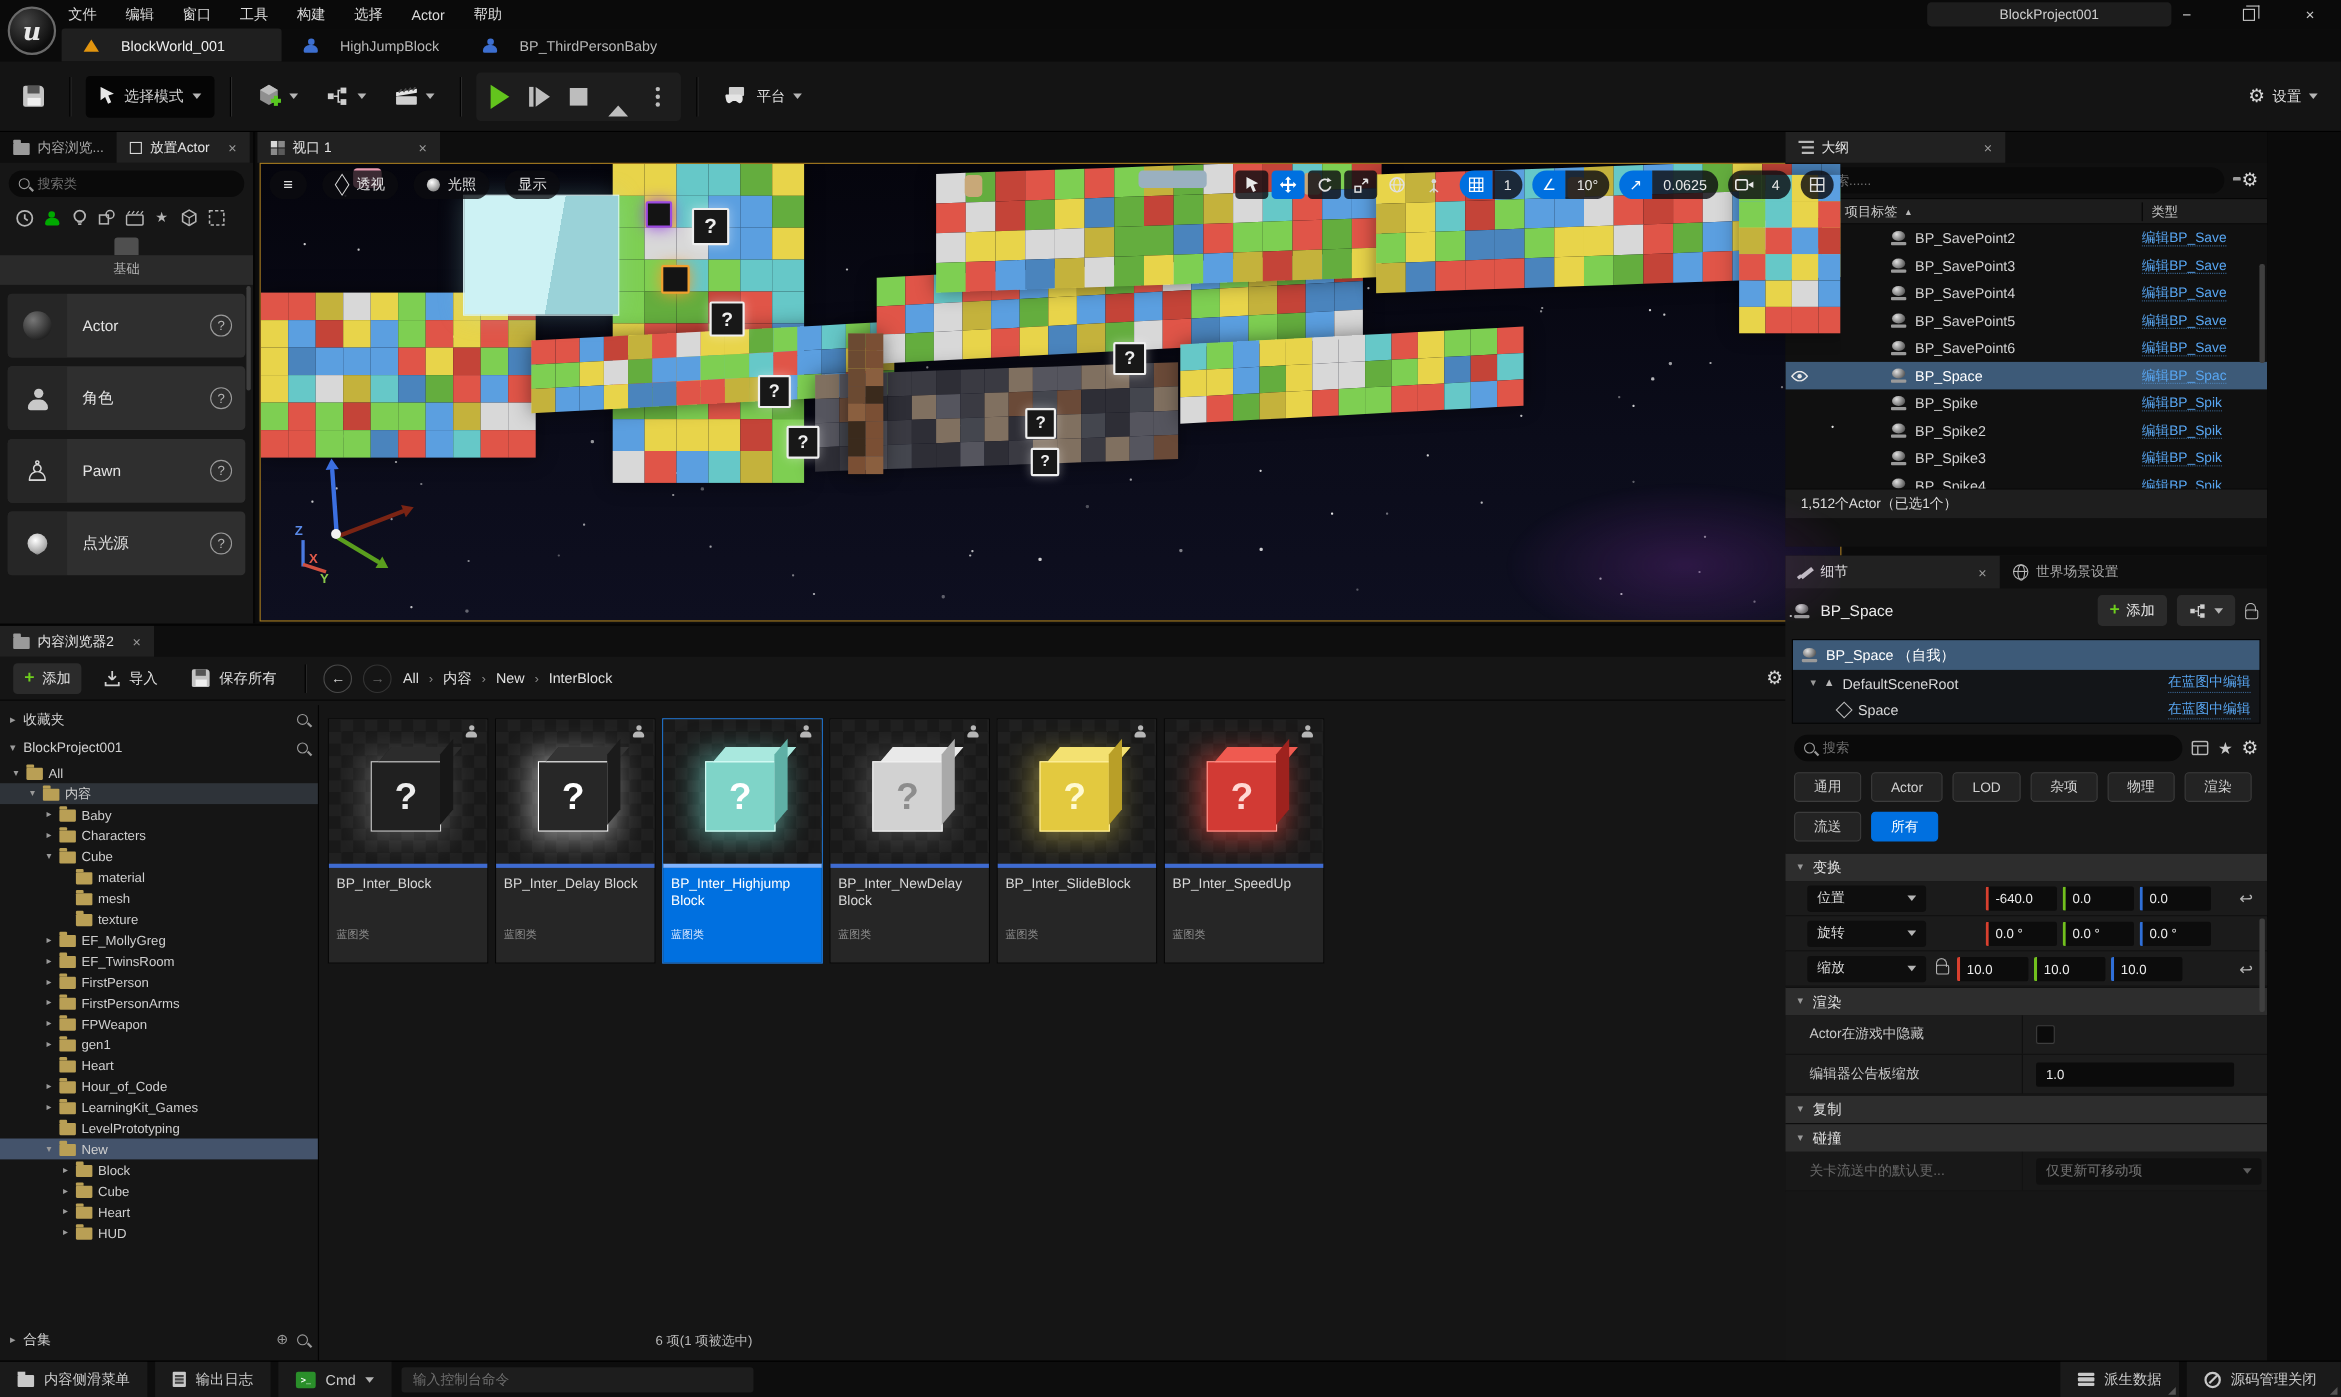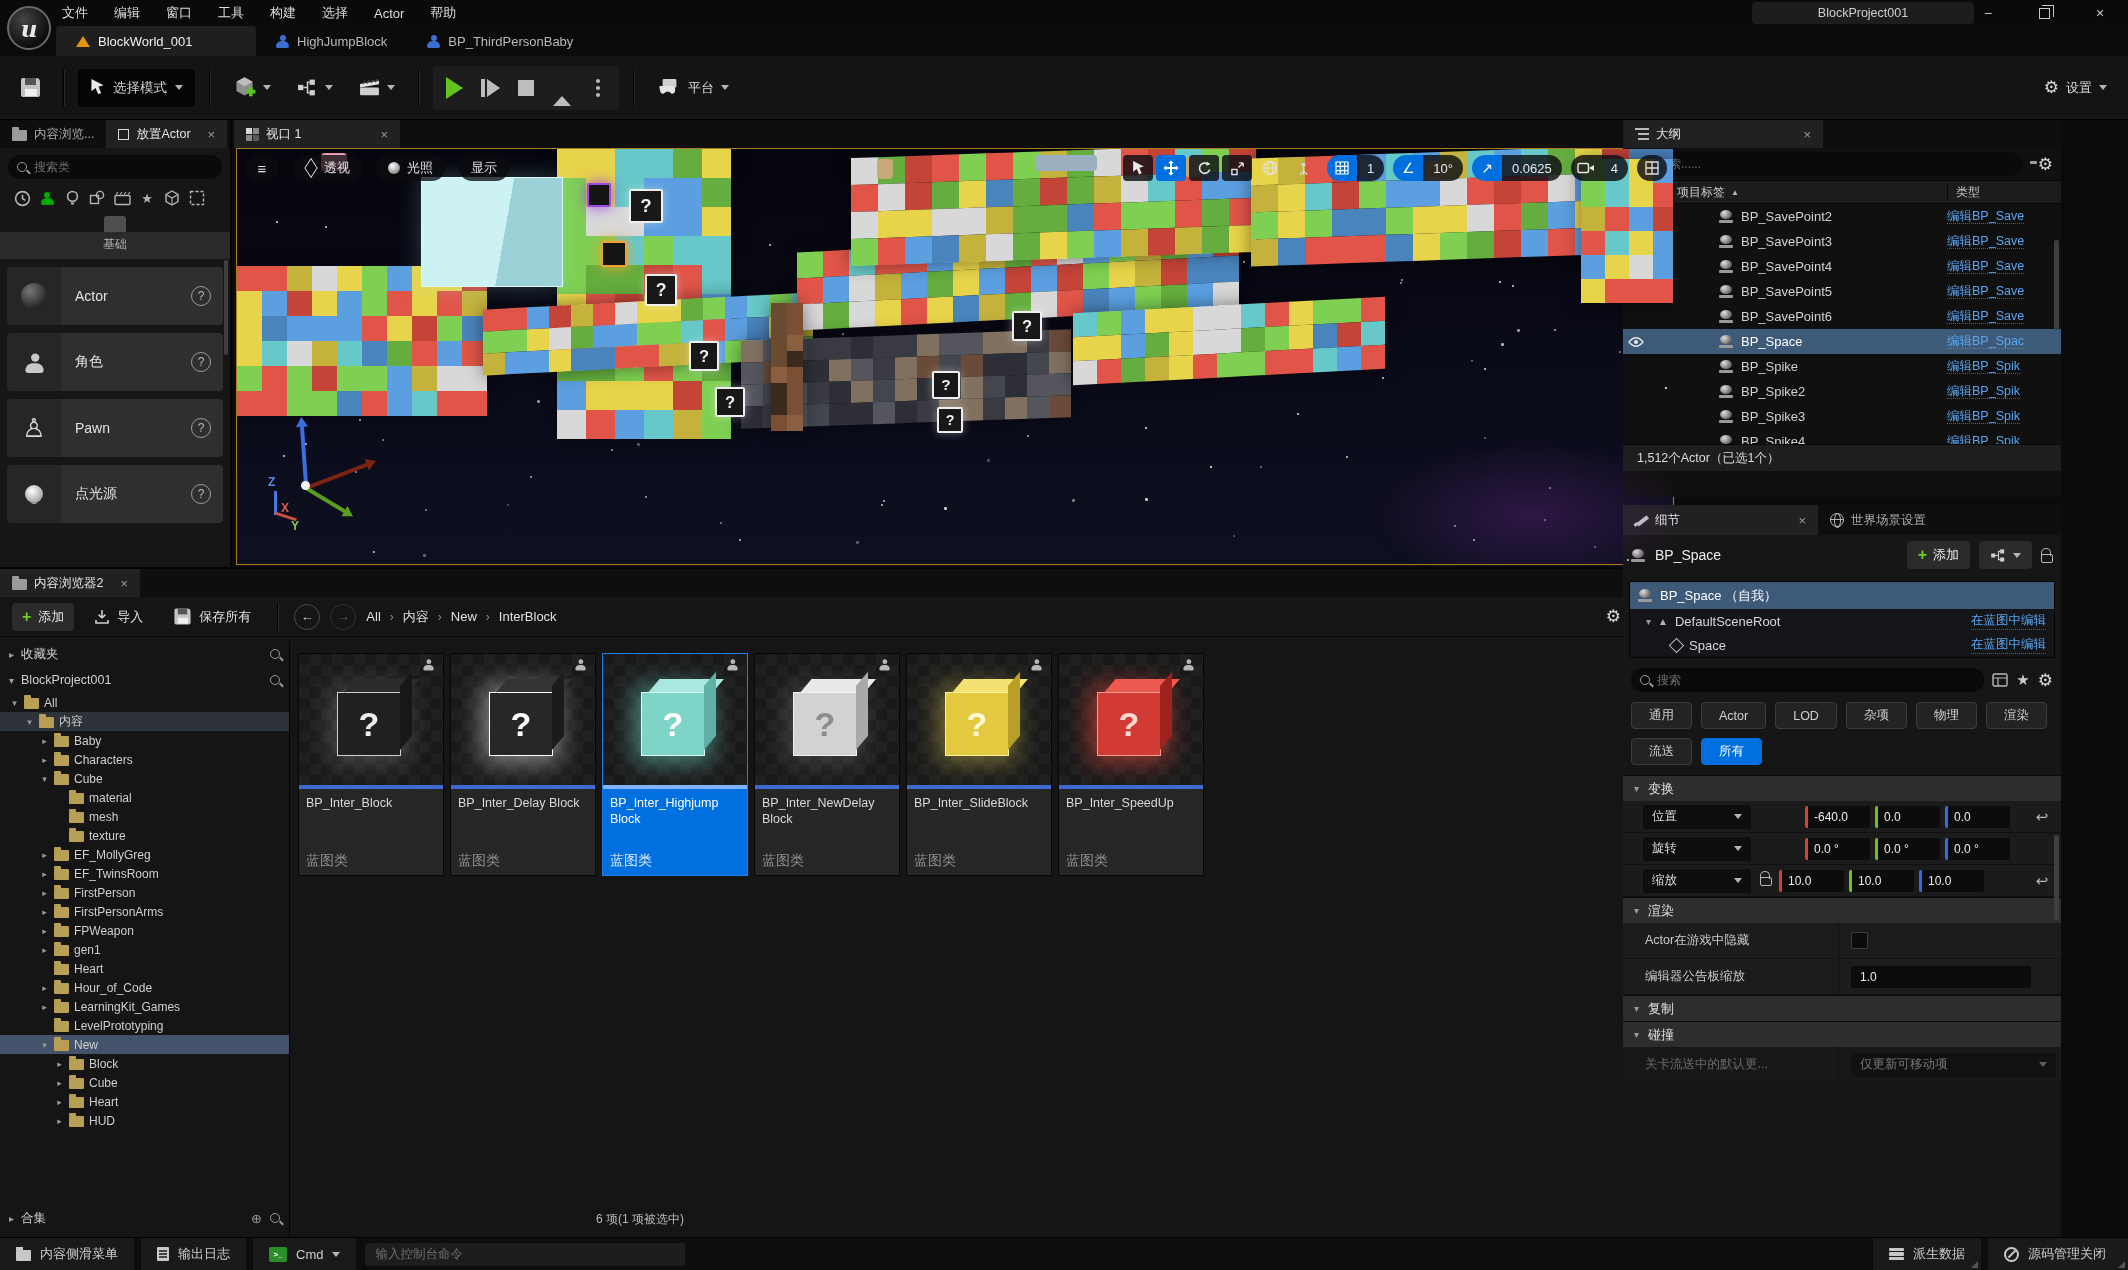--- a/index.html
+++ b/index.html
@@ -17,21 +17,21 @@
 #menubar{position:absolute;left:62px;top:0;height:26px;display:flex;align-items:center;gap:26px;font-size:13px;color:#dcdcdc}
 #menubar span{cursor:default}
 #win-title{position:absolute;left:1752px;top:2px;width:222px;height:22px;background:#1d1d1d;border-radius:4px;
  display:flex;align-items:center;justify-content:center;font-size:12.5px;color:#cfcfcf}
 #win-ctl{position:absolute;right:0;top:0;height:26px;display:flex}
 #win-ctl .wbtn{width:56px;height:26px;display:flex;align-items:center;justify-content:center;color:#c8c8c8;font-size:14px}
 .i-restore{width:11px;height:11px;border:1.5px solid #c8c8c8;position:relative;background:#0a0a0a}
 .i-restore::before{content:"";position:absolute;left:2px;top:-4px;width:11px;height:11px;border:1.5px solid #c8c8c8;border-bottom:none;border-left:none}
 
 #doctabs{position:absolute;left:56px;top:26px;height:30px;display:flex;align-items:stretch}
-.dtab{display:flex;align-items:center;gap:8px;padding:0 20px;font-size:13px;color:#b8b8b8}
+.dtab{display:flex;align-items:center;gap:20px;padding:0 20px;font-size:13px;color:#b8b8b8}
 .dtab.active{background:#1f1f1f;color:#efefef;border-radius:3px 3px 0 0;min-width:200px}
 .i-level{width:0;height:0;border-left:7px solid transparent;border-right:7px solid transparent;border-bottom:11px solid #e2950f;position:relative}
 .i-person{width:13px;height:13px;position:relative}
 .i-person::before{content:"";position:absolute;left:3.5px;top:0;width:6px;height:6px;border-radius:50%;background:#3d6fd0}
 .i-person::after{content:"";position:absolute;left:0;top:6.5px;width:13px;height:7px;border-radius:6px 6px 2px 2px;background:#3d6fd0}
 .i-person.grey::before,.i-person.grey::after{background:#c8c8c8}
 .i-person.small{transform:scale(.8)}
 
 #toolbar{position:absolute;left:0;top:56px;width:2128px;height:64px;background:#141414;border-bottom:1px solid #000;
  display:flex;align-items:center;padding:0 12px;gap:8px}
@@ -127,21 +127,21 @@
 #asset-search{display:flex;align-items:center;gap:8px;margin:8px 10px 0 8px}
 #asset-search .searchbar{max-width:538px}
 #asset-grid{display:flex;gap:6px;padding:12px 0 0 8px}
 .tile{width:146px;border:1px solid #060606;background:#262626}
 .tile.selected{border-color:#1f7fe8}
 .thumb{height:131px;position:relative;background:repeating-conic-gradient(#202020 0% 25%,#191919 0% 50%) 0 0/22px 22px;overflow:hidden}
 .bstripe{height:4px;background:#3f6bd0}
 .tile.selected .bstripe{background:#7fb4ff}
 .tlabel{height:86px;position:relative;padding:6px 7px;font-size:12.5px;color:#d8d8d8;line-height:1.3}
 .tile.selected .tlabel{background:#0070e0;color:#fff}
-.ttype{position:absolute;left:7px;bottom:6px;font-size:14px;color:#8f8f8f}
+.ttype{position:absolute;left:7px;bottom:18px;font-size:10px;color:#8f8f8f}
 .tile.selected .ttype{color:#dce9ff}
 .cube3d{position:absolute;left:38px;top:38px;width:64px;height:64px;display:flex;align-items:center;justify-content:center;font-size:34px;font-weight:bold}
 .cube3d::before{content:"";position:absolute;left:6px;top:-14px;width:64px;height:14px;transform:skewX(-40deg);transform-origin:bottom left;background:inherit}
 .cube3d .topf{position:absolute;left:6px;top:-14px;width:64px;height:14px;transform:skewX(-40deg);transform-origin:bottom left}
 .cube3d .sidef{position:absolute;right:-12px;top:-7px;width:12px;height:64px;transform:skewY(-50deg);transform-origin:top left}
 .badge-person{position:absolute;right:8px;top:4px;z-index:5;opacity:.9}
 #cb-status{position:absolute;left:306px;bottom:9px;font-size:12px;color:#b8b8b8}
 #cb-collections{position:absolute;left:0;bottom:6px;width:289px}
 
 #right{position:absolute;left:1623px;top:120px;width:438px;height:1117px}

